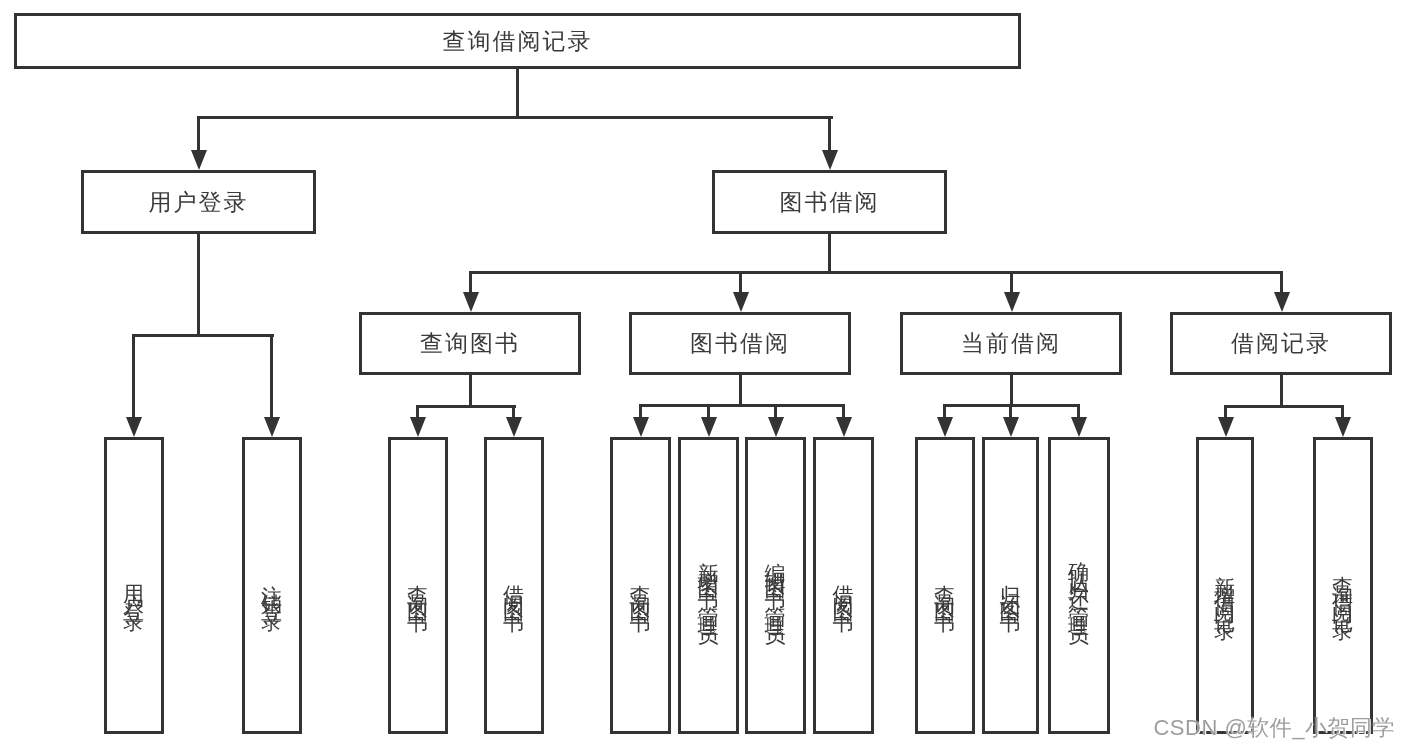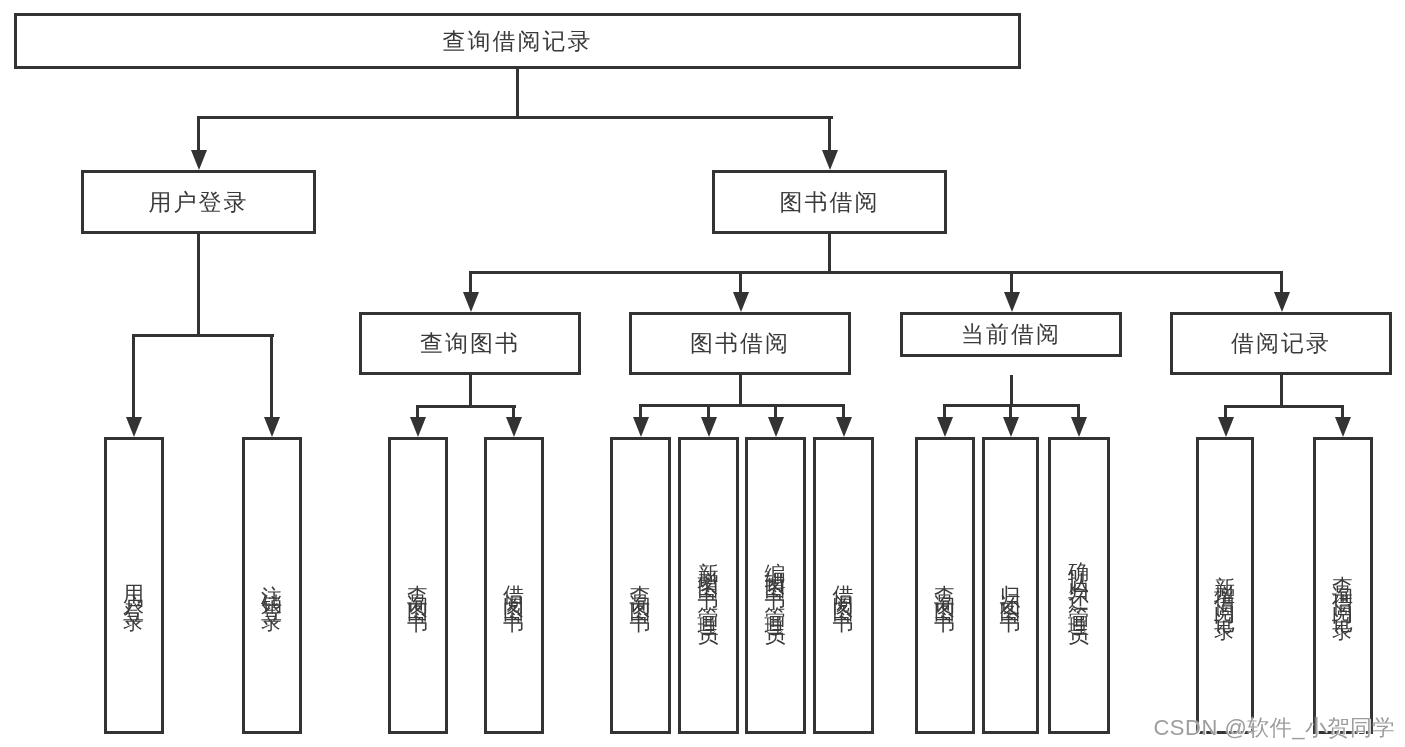--- a/index.html
+++ b/index.html
@@ -46,21 +46,21 @@
   </div>
 
   <div class="node node-h" style="left:359px;top:312px;width:222px;height:63px;">
     <span class="lbl">查询图书</span>
   </div>
 
   <div class="node node-h" style="left:629px;top:312px;width:222px;height:63px;">
     <span class="lbl">图书借阅</span>
   </div>
 
-  <div class="node node-h" style="left:900px;top:312px;width:222px;height:45px;">
+  <div class="node node-h" style="left:900px;top:312px;width:222px;height:63px;">
     <span class="lbl">当前借阅</span>
   </div>
 
   <div class="node node-h" style="left:1170px;top:312px;width:222px;height:63px;">
     <span class="lbl">借阅记录</span>
   </div>
 
   <div class="node node-v" style="left:104px;top:437px;width:60px;height:297px;">
     <span class="lbl">用户登录</span>
   </div>

